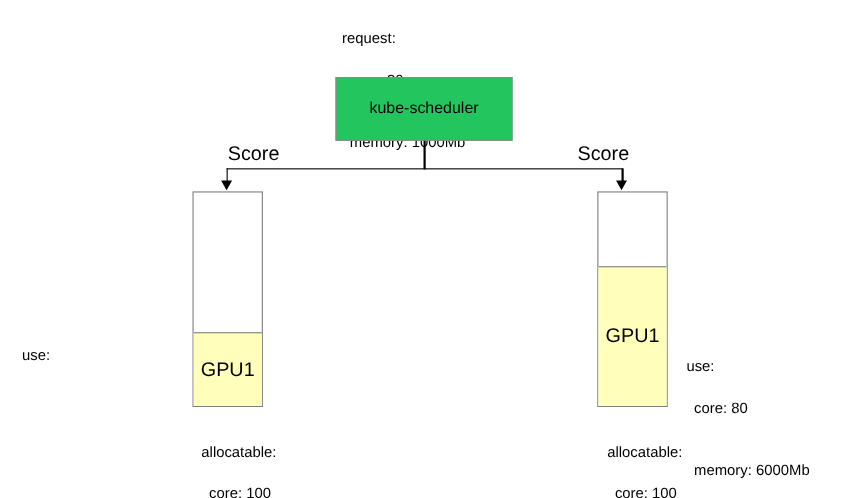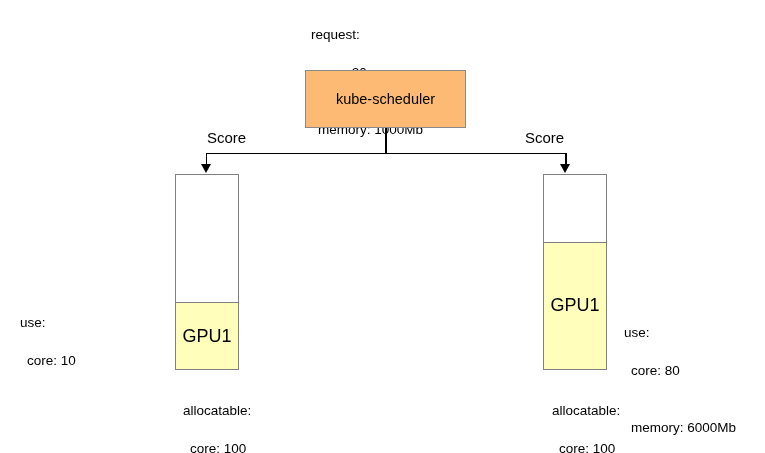--- a/index.html
+++ b/index.html
@@ -47,34 +47,34 @@
   .line { position:absolute; background:#000000; }
   .vline { width:1.5px; }
   .hline { height:1.5px; }
   .arrow {
     position:absolute;
     width:0; height:0;
     border-left:5.5px solid transparent;
     border-right:5.5px solid transparent;
     border-top:9px solid #000000;
   }
-  .score-lbl { position:absolute; font-size:15px; }
+  .score-lbl { position:absolute; font-size:18px; }
 </style>
 </head>
 <body style="background: rgb(255, 255, 255);">
 
 <div id="canvas">
 
   <div class="txt" style="left:296px; top:6px;">
     <span>request:</span>
     <span class="ind">core: 20</span>
     <span class="ind">memory: 1000Mb</span>
   </div>
 
-  <div class="sched-box" style="background: #fdba74;">
+  <div class="sched-box" style="background: #22c55e;">
     <span>kube-scheduler</span>
   </div>
 
   <div class="line vline" style="left:385px; top:128px; height:26px;"></div>
 
   <div class="line hline" style="left:206px; top:152.5px; width:360px;"></div>
 
   <div class="line vline" style="left:205.5px; top:152.5px; height:14px;"></div>
   <div class="arrow" style="left:200.5px; top:164px;"></div>
 
@@ -85,21 +85,20 @@
   <div class="score-lbl" style="left:525px; top:129px;">Score</div>
 
   <div class="node-box" id="node-left" style="left:175px; top:174px; width:64px; height:196px;">
     <div class="node-fill" id="fill-left" style="height: 66.64px; background: rgb(255, 255, 187);">
       <span>GPU1</span>
     </div>
   </div>
 
   <div class="txt" style="left:5px; top:294px;">
     <span>use:</span>
-    <span class="ind">core: 10</span>
   </div>
 
   <div class="txt" style="left:168px; top:382px;">
     <span>allocatable:</span>
     <span class="ind">core: 100</span>
     
   </div>
 
   <div class="node-box" id="node-right" style="left:543px; top:174px; width:64px; height:196px;">
     <div class="node-fill" id="fill-right" style="height: 127.4px; background: rgb(255, 255, 187);">

